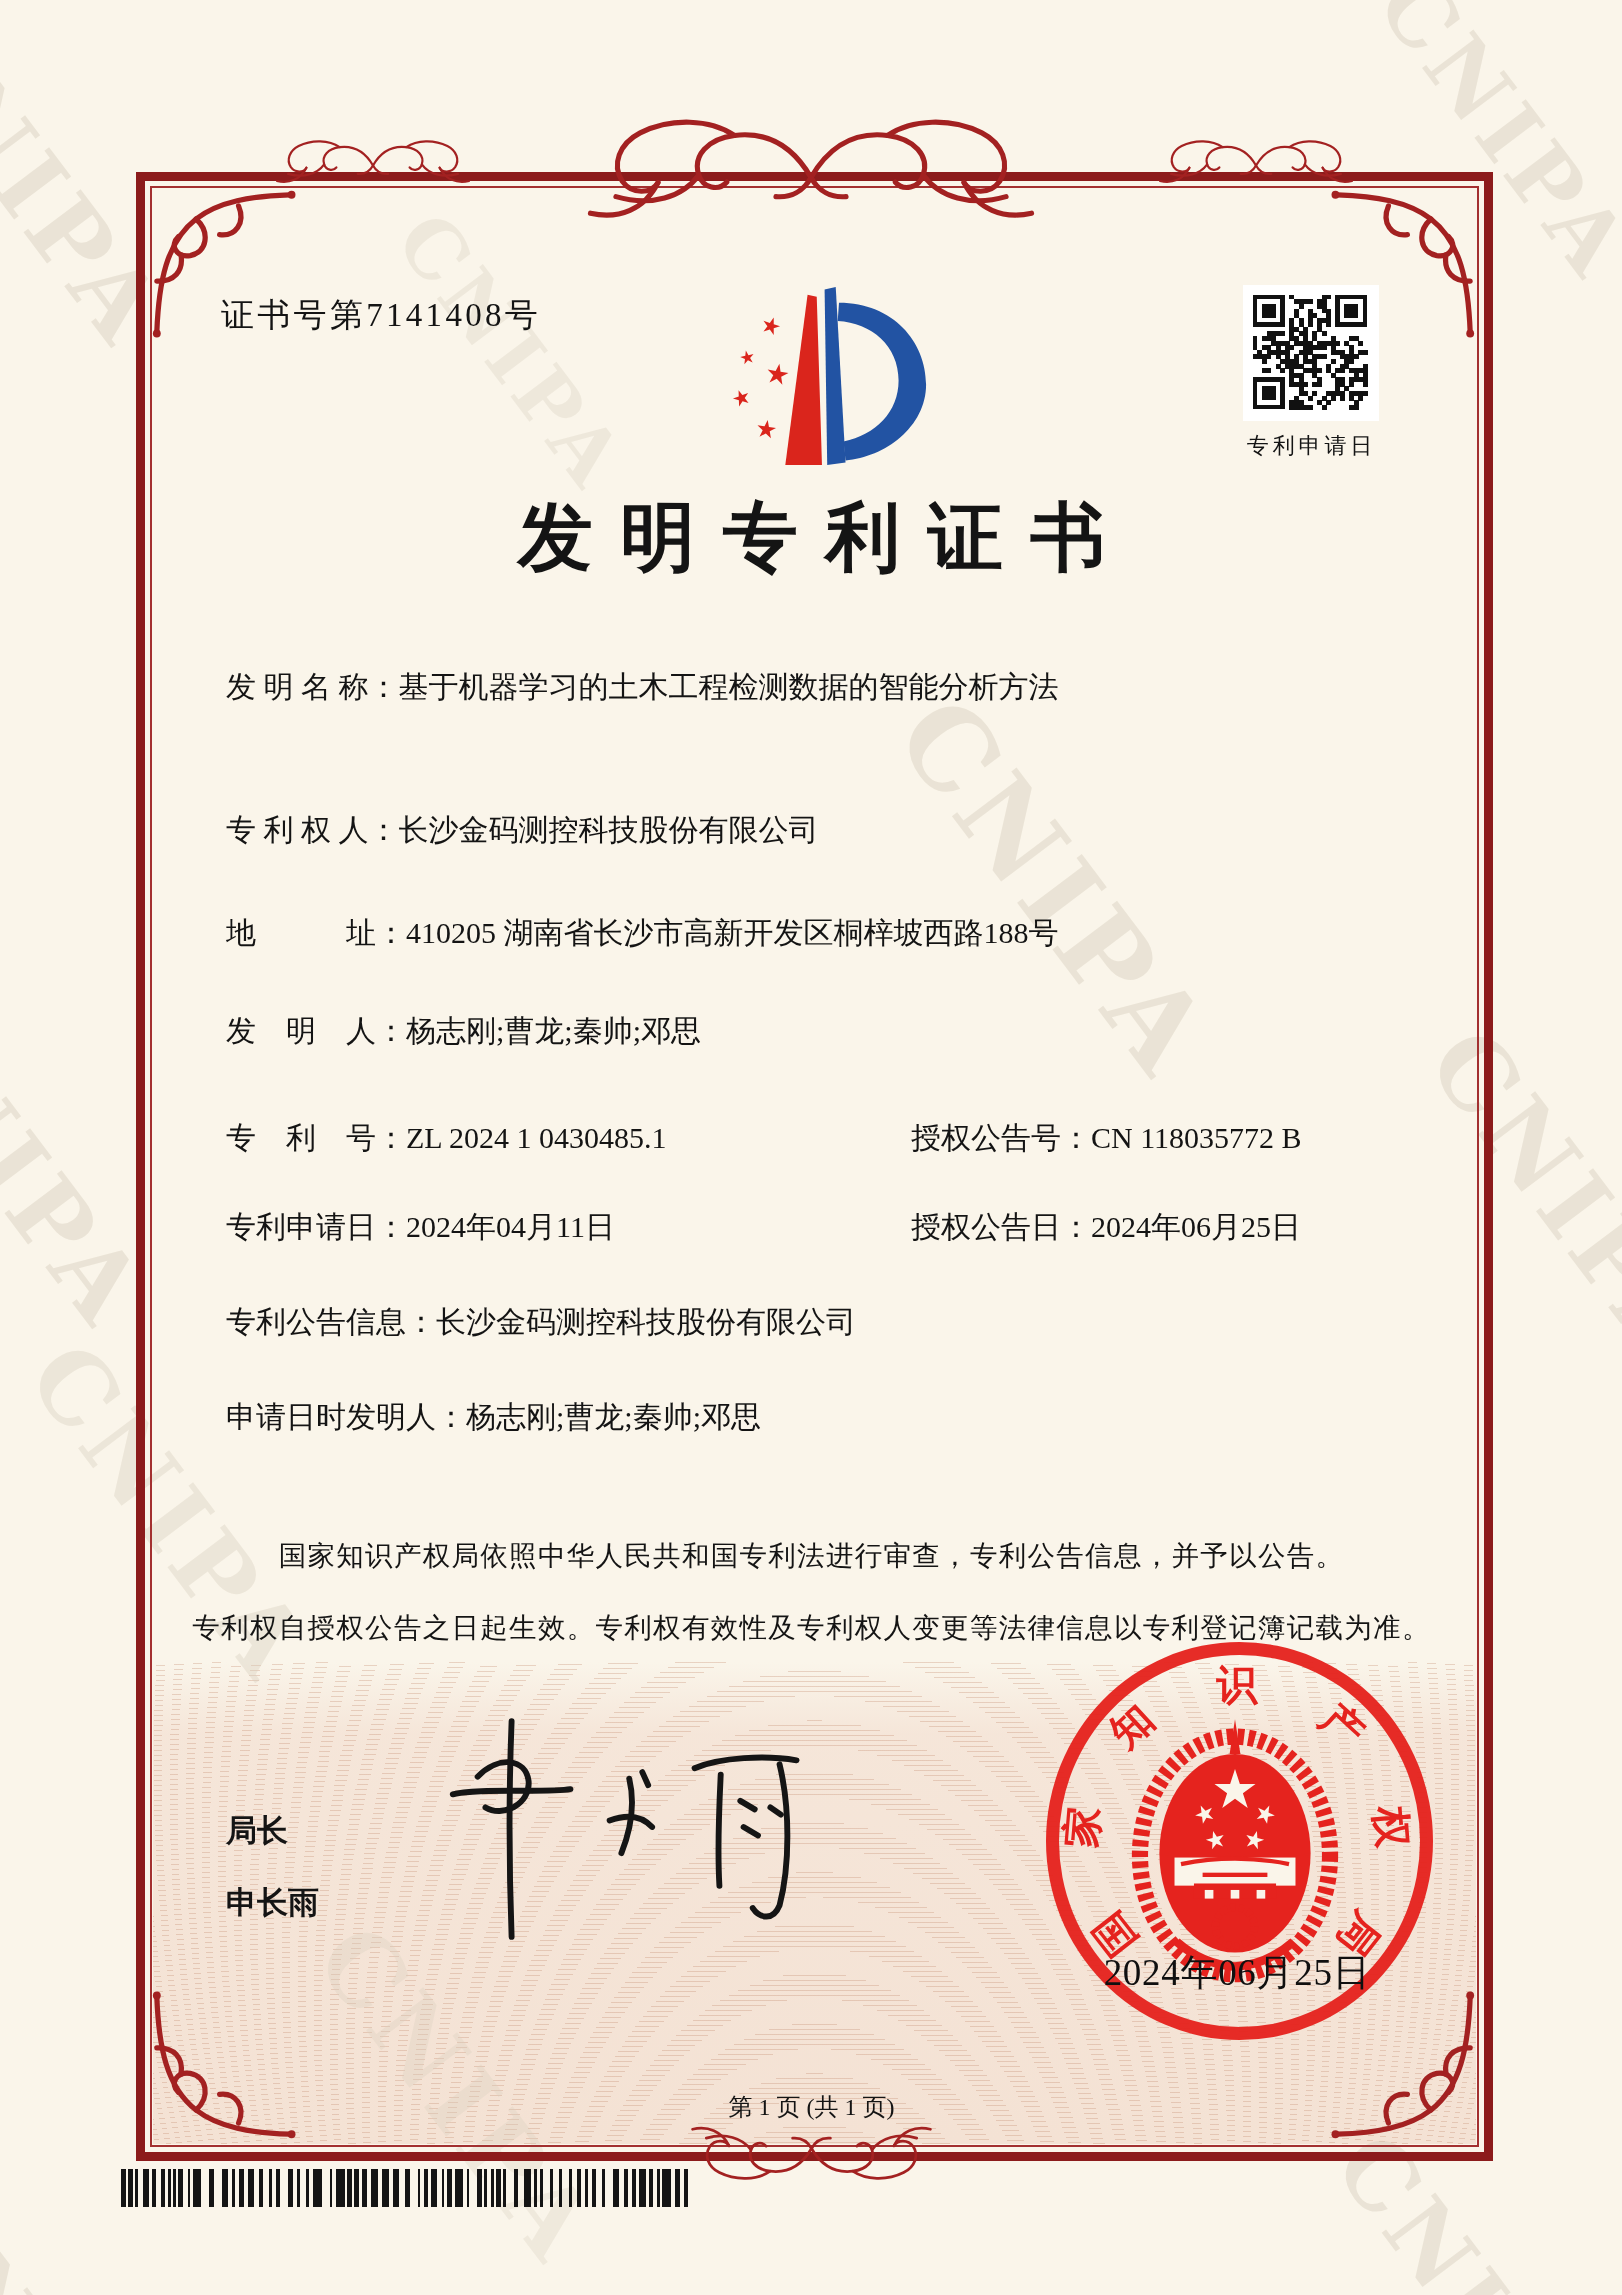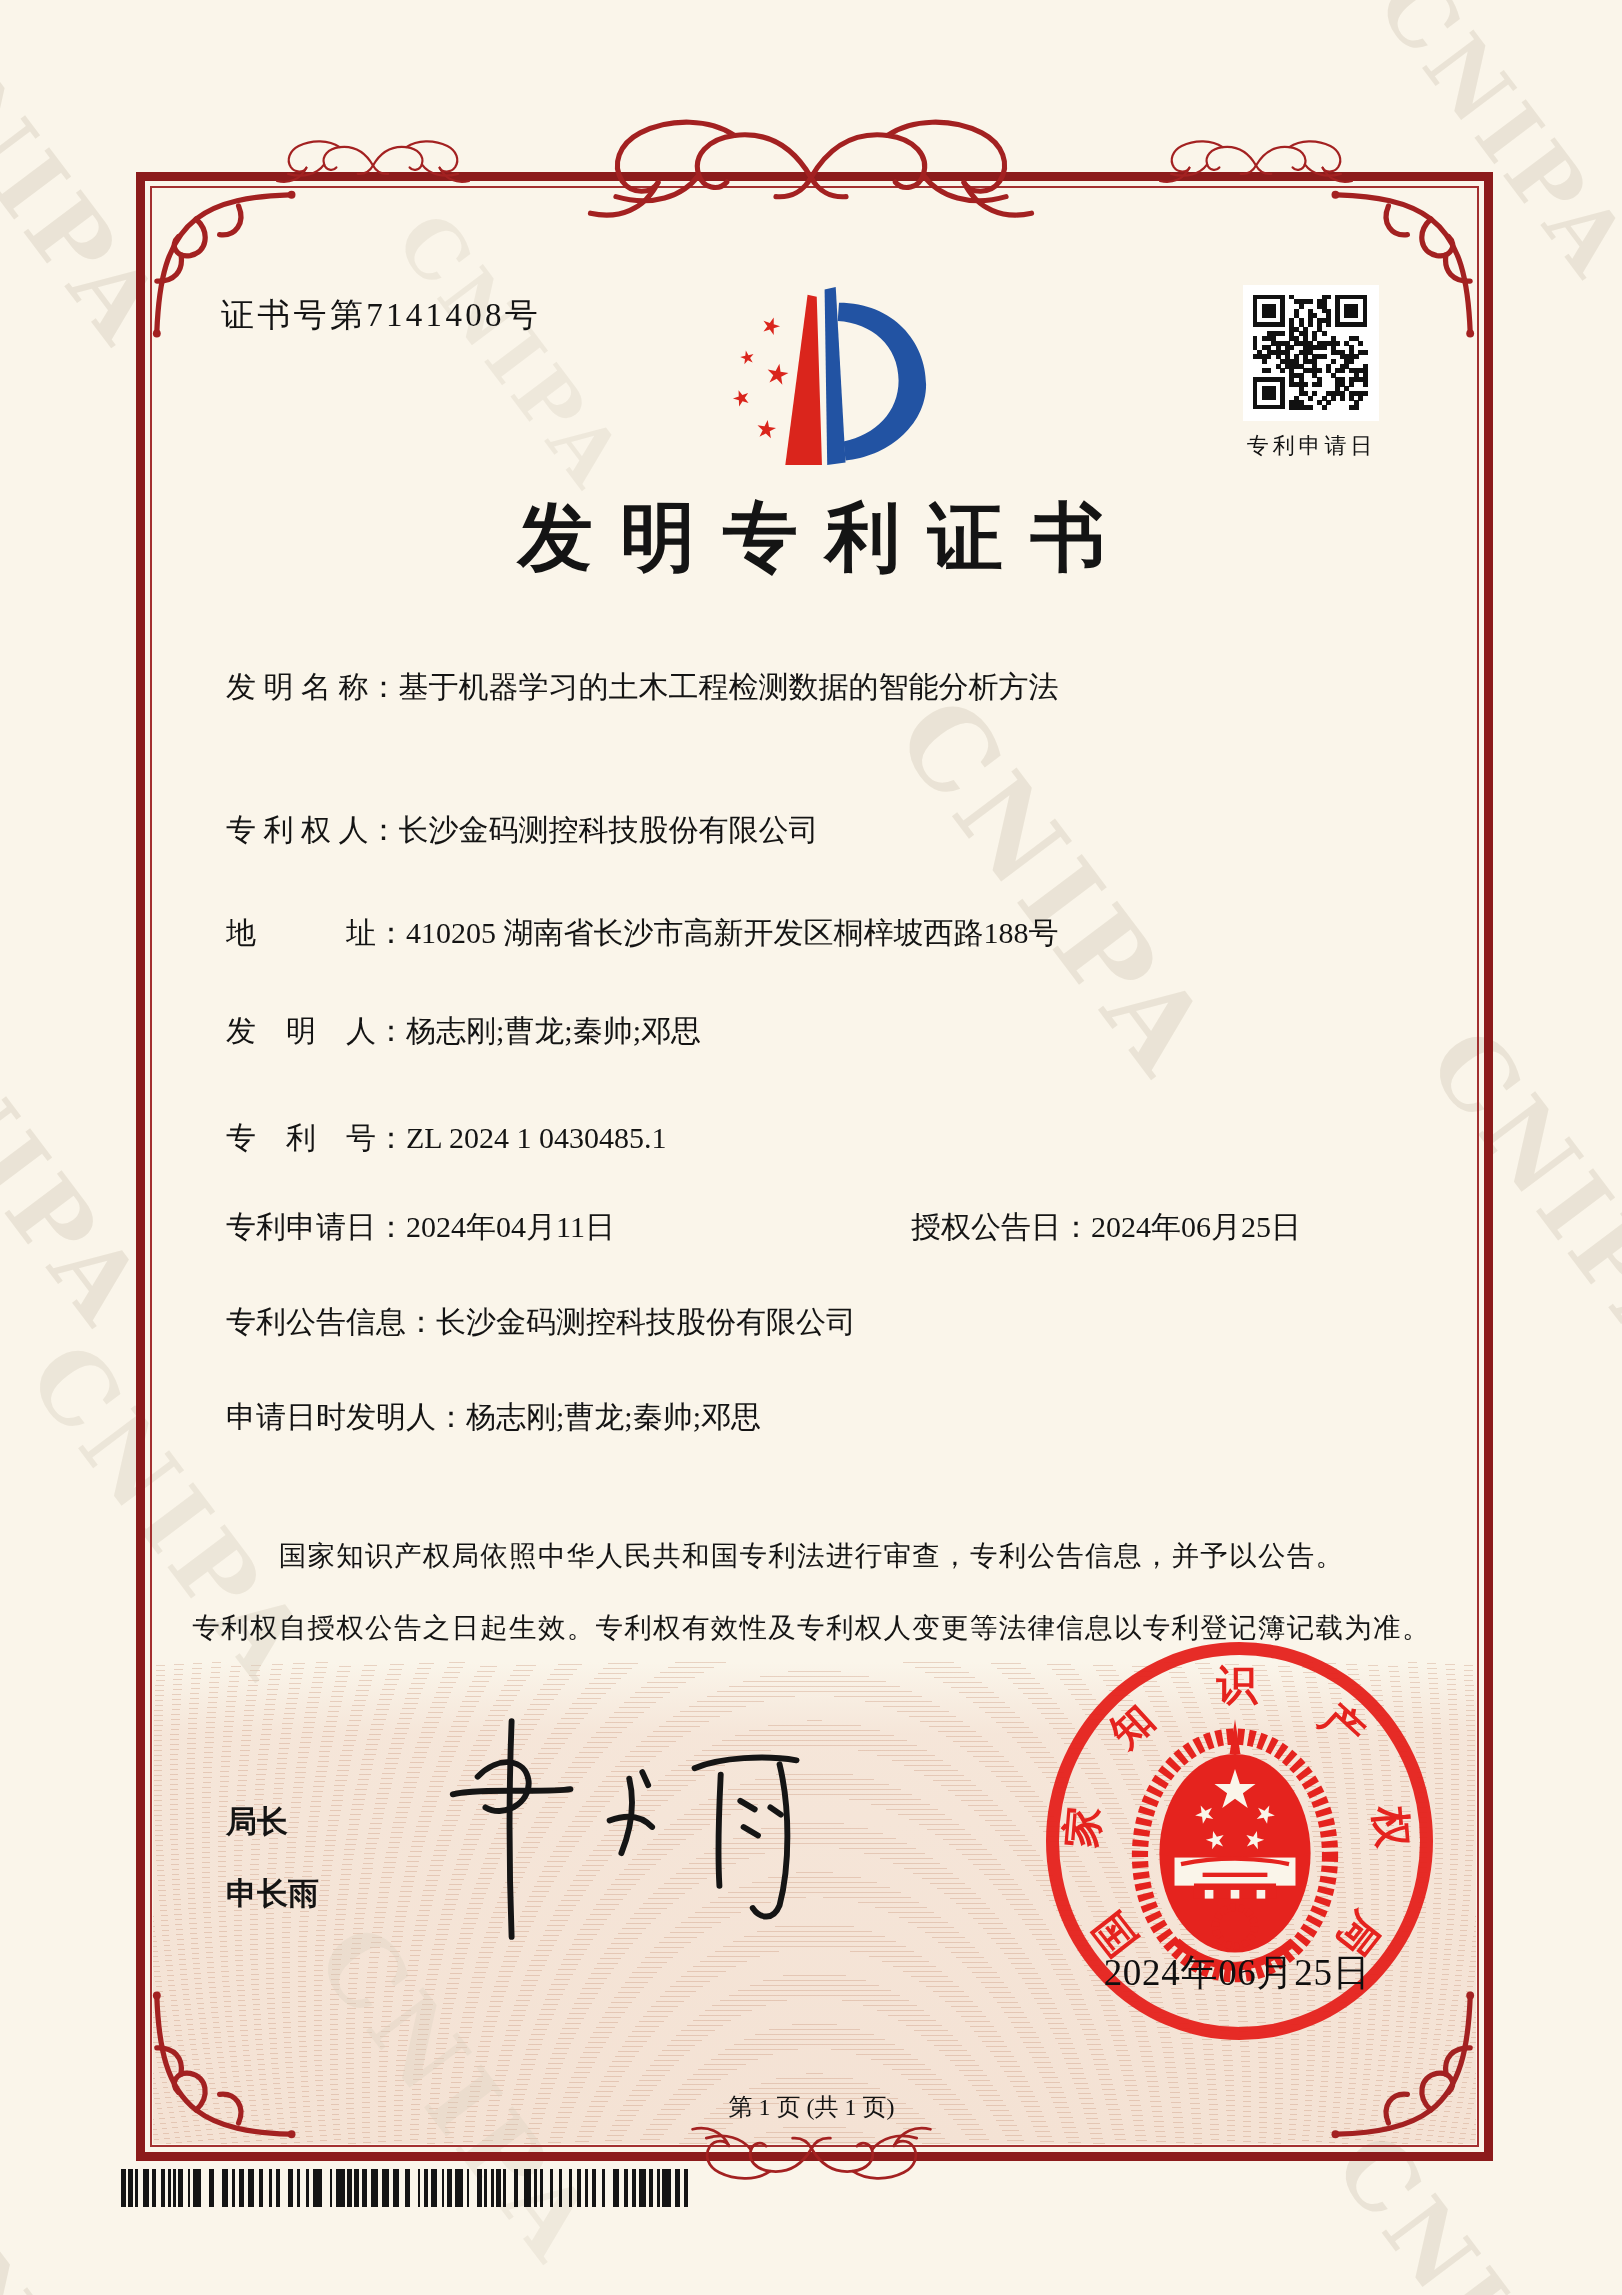--- a/index.html
+++ b/index.html
@@ -30,21 +30,21 @@
   .doctitle{position:absolute;left:0;top:488px;width:1623px;text-align:center;font-size:75px;
             font-weight:700;letter-spacing:27.5px;padding-left:27.5px;box-sizing:border-box;z-index:5;}
   
   .line{position:absolute;left:226px;width:1276px;font-size:30px;z-index:5;white-space:nowrap;}
   .col2{position:absolute;left:685px;top:0;}
   
   .legal{position:absolute;left:152px;width:1319px;text-align:center;font-size:27.5px;
          letter-spacing:1.3px;z-index:5;}
   
   .sig-label{position:absolute;left:226px;font-size:31px;font-weight:700;
-             font-family:Liberation Sans, sans-serif;z-index:5;}
+             font-family:Liberation Sans, sans-serif;z-index:5;margin-top:9px;}
   .signature{position:absolute;left:412px;top:1695px;width:458px;height:281px;z-index:5;}
   .seal{position:absolute;left:1034px;top:1635px;width:412px;height:422px;z-index:6;}
   .seal-ring{position:absolute;left:11.8px;top:6.5px;width:361px;height:372px;border:13.7px solid #e5231e;
              border-radius:50%;opacity:.96;}
   .seal-char{position:absolute;font-size:41px;font-weight:700;color:#e5231e;z-index:2;
              font-family:"Liberation Serif","DejaVu Serif",serif;}
   .seal-emblem{position:absolute;left:93px;top:80px;width:216px;height:270px;}
   .seal-date{position:absolute;left:0;top:313px;width:406px;text-align:center;font-size:37px;
              color:#101010;letter-spacing:0.7px;z-index:3;}
   
@@ -400,21 +400,21 @@
 <div class="line" style="top:667px;">
   <span>发 明 名 称：</span><span>基于机器学习的土木工程检测数据的智能分析方法</span></div>
 <div class="line" style="top:810px;">
   <span>专 利 权 人：</span><span>长沙金码测控科技股份有限公司</span></div>
 <div class="line" style="top:913px;">
   <span>地　　　址：</span><span>410205 湖南省长沙市高新开发区桐梓坡西路188号</span></div>
 <div class="line" style="top:1011px;">
   <span>发　明　人：</span><span>杨志刚;曹龙;秦帅;邓思</span></div>
 <div class="line" style="top:1118px;">
   <span>专　利　号：</span><span>ZL 2024 1 0430485.1</span>
-  </div>
+  <span class="col2"><span>授权公告号：</span><span>CN 118035772 B</span></span></div>
 <div class="line" style="top:1207px;">
   <span>专利申请日：</span><span>2024年04月11日</span>
   <span class="col2"><span>授权公告日：</span><span>2024年06月25日</span></span></div>
 <div class="line" style="top:1302px;">
   <span>专利公告信息：</span><span>长沙金码测控科技股份有限公司</span></div>
 <div class="line" style="top:1397px;">
   <span>申请日时发明人：</span><span>杨志刚;曹龙;秦帅;邓思</span></div>
 
 <div class="legal" style="top:1538px;">国家知识产权局依照中华人民共和国专利法进行审查，专利公告信息，并予以公告。</div>
 <div class="legal" style="top:1610px;">专利权自授权公告之日起生效。专利权有效性及专利权人变更等法律信息以专利登记簿记载为准。</div>

